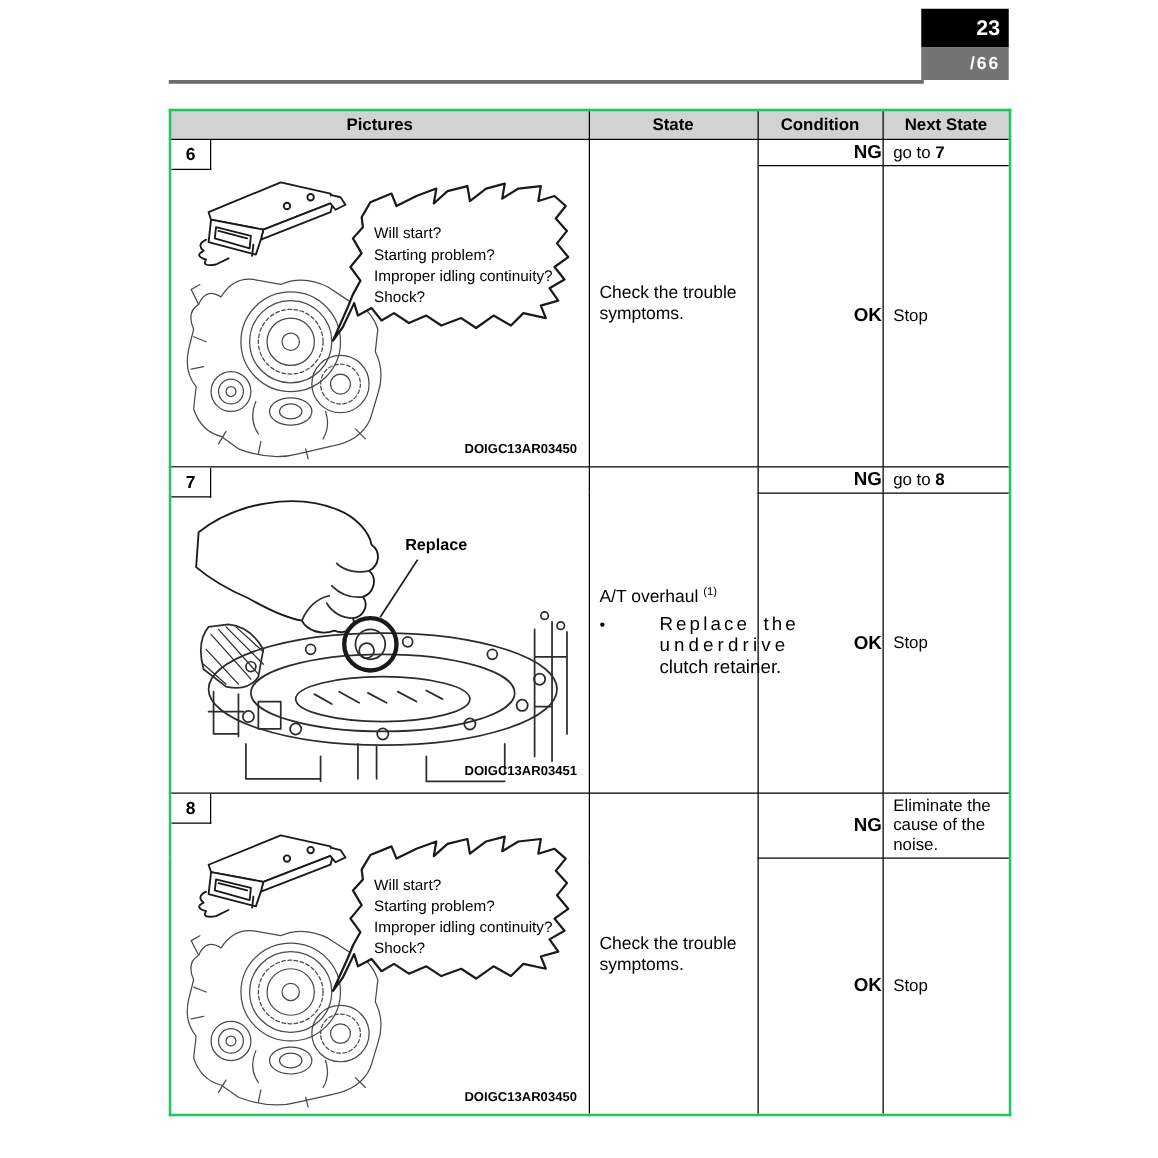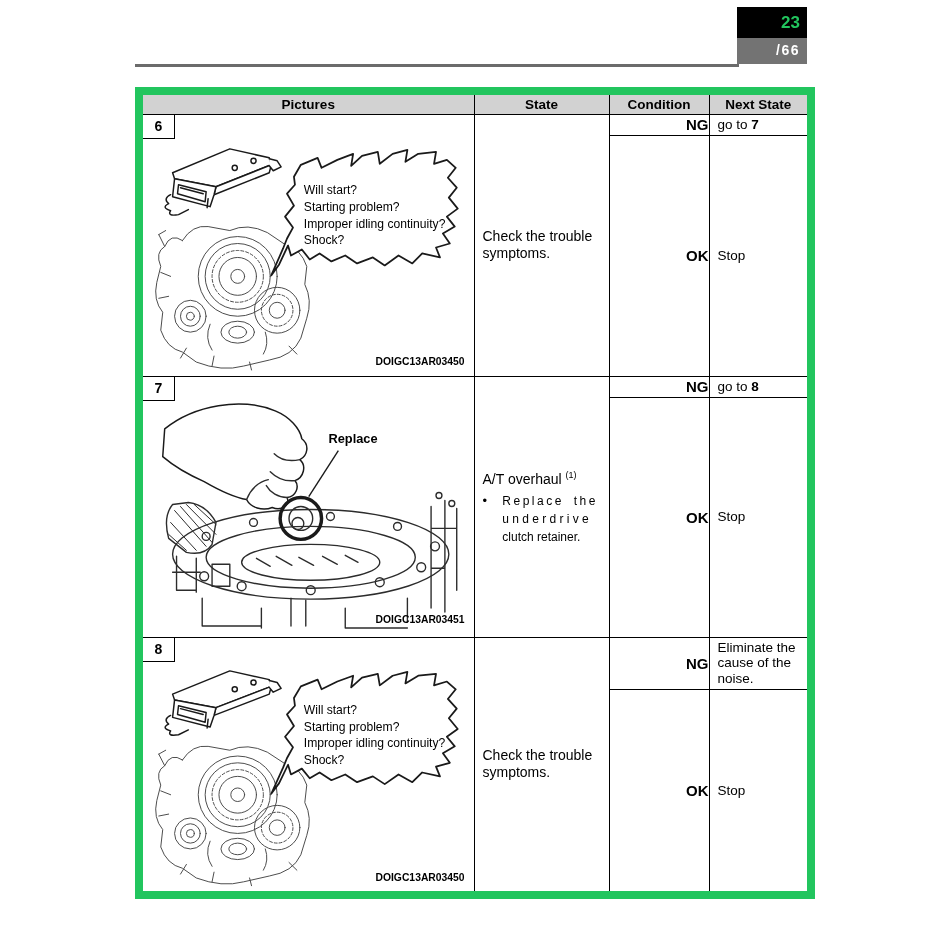--- a/index.html
+++ b/index.html
@@ -7,29 +7,29 @@
   body {
     width:926px; height:926px; background:#fff; overflow:hidden; position:relative;
     font-family:"Liberation Sans", sans-serif; color:#000;
   }
 
   
   .page-header { position:absolute; top:10px; right:196px; text-align:right; }
   .page-title { font-size:18px; font-weight:bold; letter-spacing:.2px; line-height:22px; }
   .page-subtitle { font-size:14.5px; font-weight:bold; letter-spacing:.2px; margin-top:7px; line-height:17px; }
   .page-boxes { position:absolute; left:737px; top:7px; width:70px; }
-  .chapter-box { background:#000; color:#22c55e; font-weight:bold; font-size:17px;
+  .chapter-box { background:#000; color:#ffffff; font-weight:bold; font-size:17px;
                  text-align:right; padding:6px 7px 5px; line-height:20px; }
   .pagecount-box { background:#737373; color:#fff; font-weight:bold; font-size:14px;
                    text-align:right; padding:4px 7px 5px; line-height:17px; letter-spacing:1.5px; }
   .header-rule { position:absolute; left:135px; top:64px; width:604px; height:2.5px; background:#6b6b6b; }
 
   
   .ts-table { position:absolute; left:135px; top:87px; width:672px;
-              border-collapse:collapse; table-layout:fixed; border:8px solid #22c55e; }
+              border-collapse:collapse; table-layout:fixed; border:2px solid #22c55e; }
   .ts-table th, .ts-table td { border:1.5px solid #000; padding:0; }
   .ts-table thead th { background:#d2d2d2; height:23px; font-size:13.5px; font-weight:bold; text-align:center; }
 
   td.pic-cell { position:relative; padding:0; vertical-align:top; overflow:hidden; }
   .h262 { height:262px; } .h261 { height:261px; } .h258 { height:258px; }
   .h21 { height:21px; } .h52 { height:52px; }
 
   .row-badge { position:absolute; top:0; left:0; width:32px; height:24px; z-index:2; background:#fff;
                border-right:1.5px solid #000; border-bottom:1.5px solid #000;
                display:flex; align-items:center; justify-content:center;
@@ -45,21 +45,21 @@
   .cap { font-size:10.5px; font-weight:bold; text-anchor:end; }
   .replace-label { font-size:13px; font-weight:bold; }
   .ring { fill:none; stroke:#1a1a1a; stroke-width:3.5; }
   .lead { stroke:#1a1a1a; stroke-width:1.4; }
 
   td.state-cell { vertical-align:middle; font-size:14px; line-height:17px; padding:6px 8px; text-align:left; }
   .state-sup { font-size:9px; vertical-align:super; }
   .state-bullet { display:flex; margin-top:5px; }
   .bullet-glyph { width:21px; font-size:13px; line-height:17px; }
   .bullet-lines { width:104px; }
-  .bl { font-size:12px; line-height:17px; white-space:nowrap; }
+  .bl { font-size:15px; line-height:17px; white-space:nowrap;margin-left:34px; }
   .bl-sp1 { letter-spacing:2.5px; word-spacing:4px; }
   .bl-sp2 { letter-spacing:3.3px; }
 
   td.cond-cell { text-align:right; vertical-align:middle; font-weight:bold; font-size:15px; }
   td.next-cell { text-align:left; vertical-align:middle; font-size:13.5px; line-height:15.5px; padding:2px 8px; }
   td.next-cell b { font-weight:bold; }
 </style>
 </head>
 <body>
 

